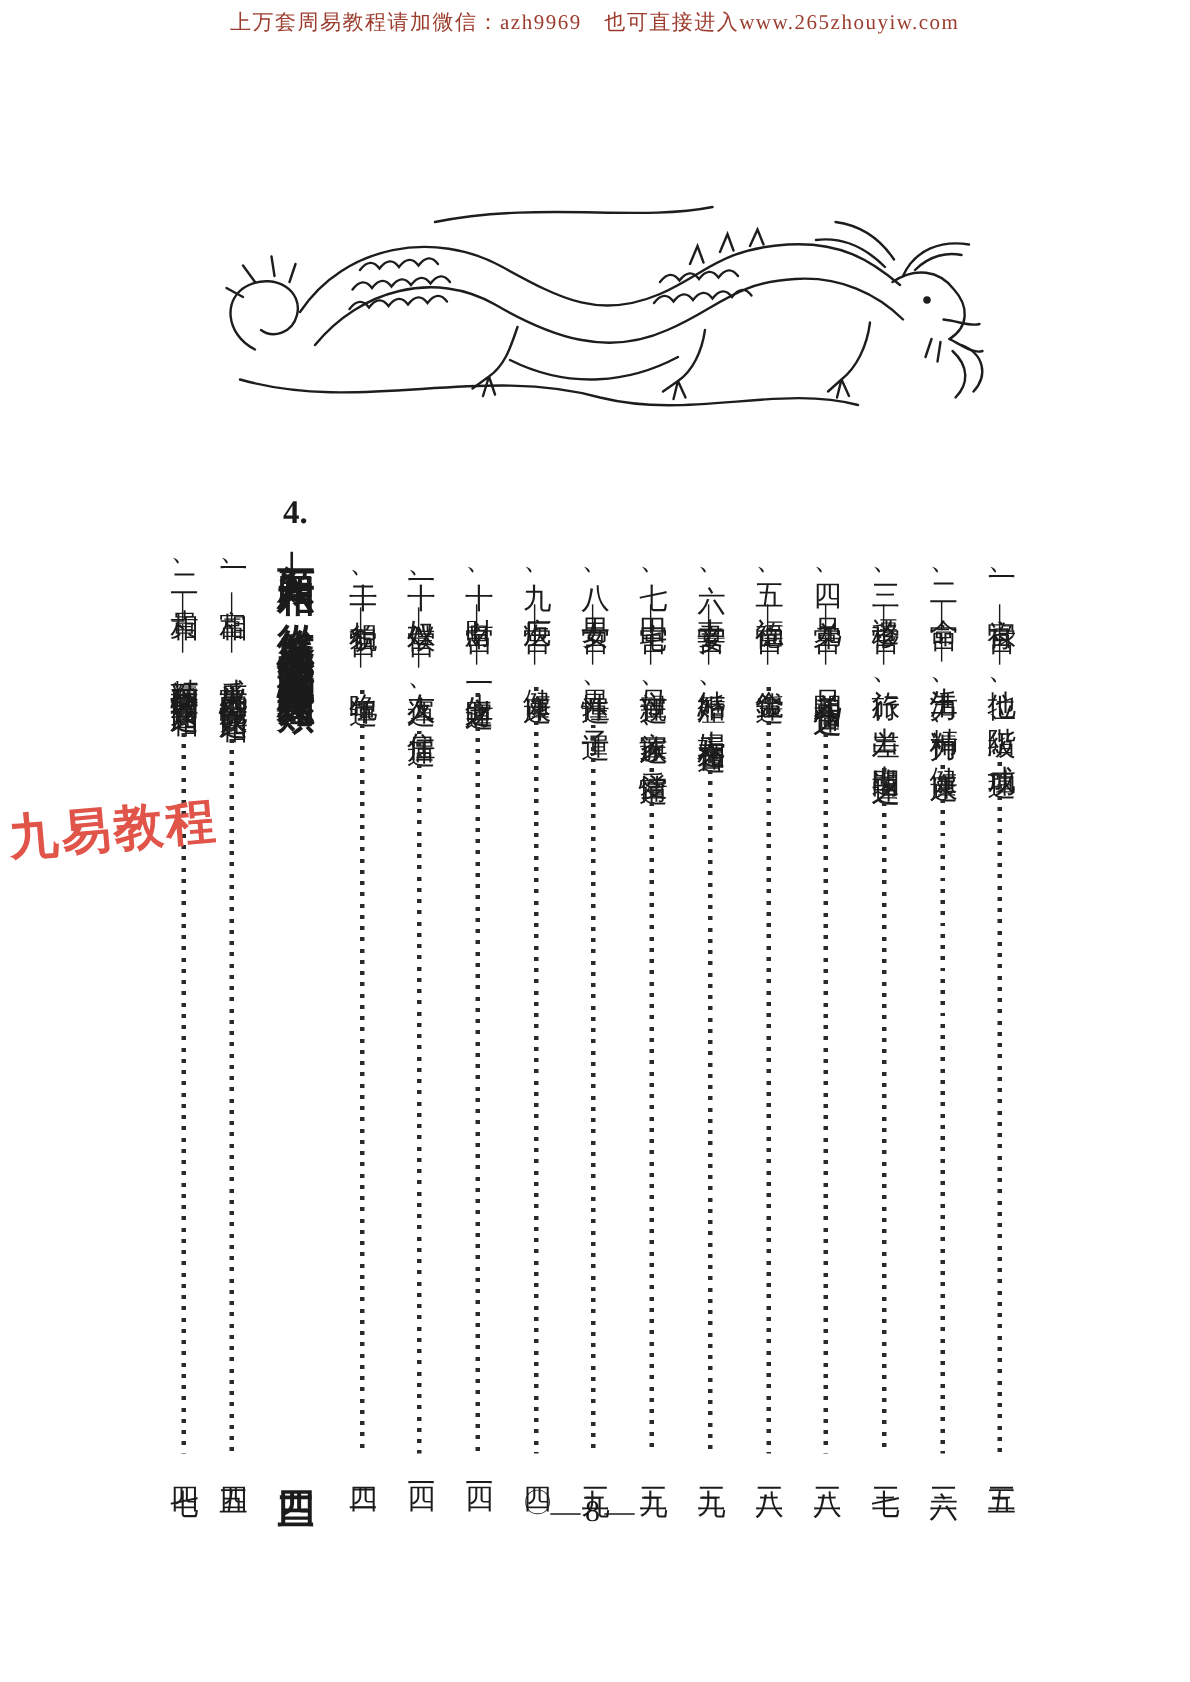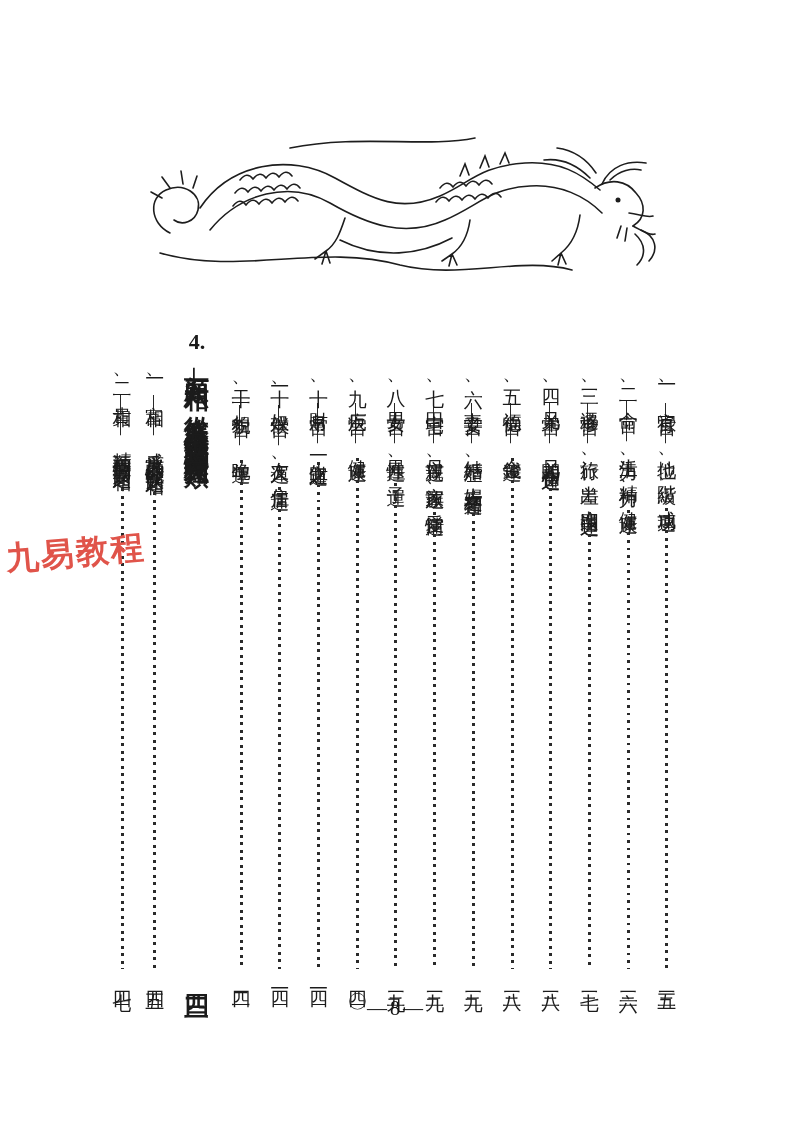--- a/index.html
+++ b/index.html
@@ -55,20 +55,21 @@
   .folio {
     position:absolute; top:997px; left:0; right:0;
     text-align:center; font-size:20px; color:#151515; letter-spacing:3px;
   }
 </style>
 </head>
 <body>
 
 <div class="page">
 
+  <div class="banner">上万套周易教程请加微信：azh9969　也可直接进入www.265zhouyiw.com</div>
 
   <svg class="dragon" width="520" height="178" viewBox="0 0 520 178">
     <g fill="none" stroke="#1d1d1d" stroke-width="1.6" stroke-linecap="round">
 
       <path d="M30,115 C10,105 8,80 26,72 C44,64 62,76 58,92 C55,104 42,108 34,102"></path>
       <path d="M22,80 l-11,-6 M30,70 l-8,-11 M43,66 l-2,-13 M53,70 l4,-12"></path>
 
       <path d="M60,90 C90,45 150,35 195,60 C235,82 260,95 300,78 C330,65 340,48 385,45 C420,43 440,55 460,72"></path>
       <path d="M70,112 C100,75 150,62 190,85 C228,107 265,120 305,102 C338,88 350,70 390,68 C420,66 445,78 462,95"></path>
 

